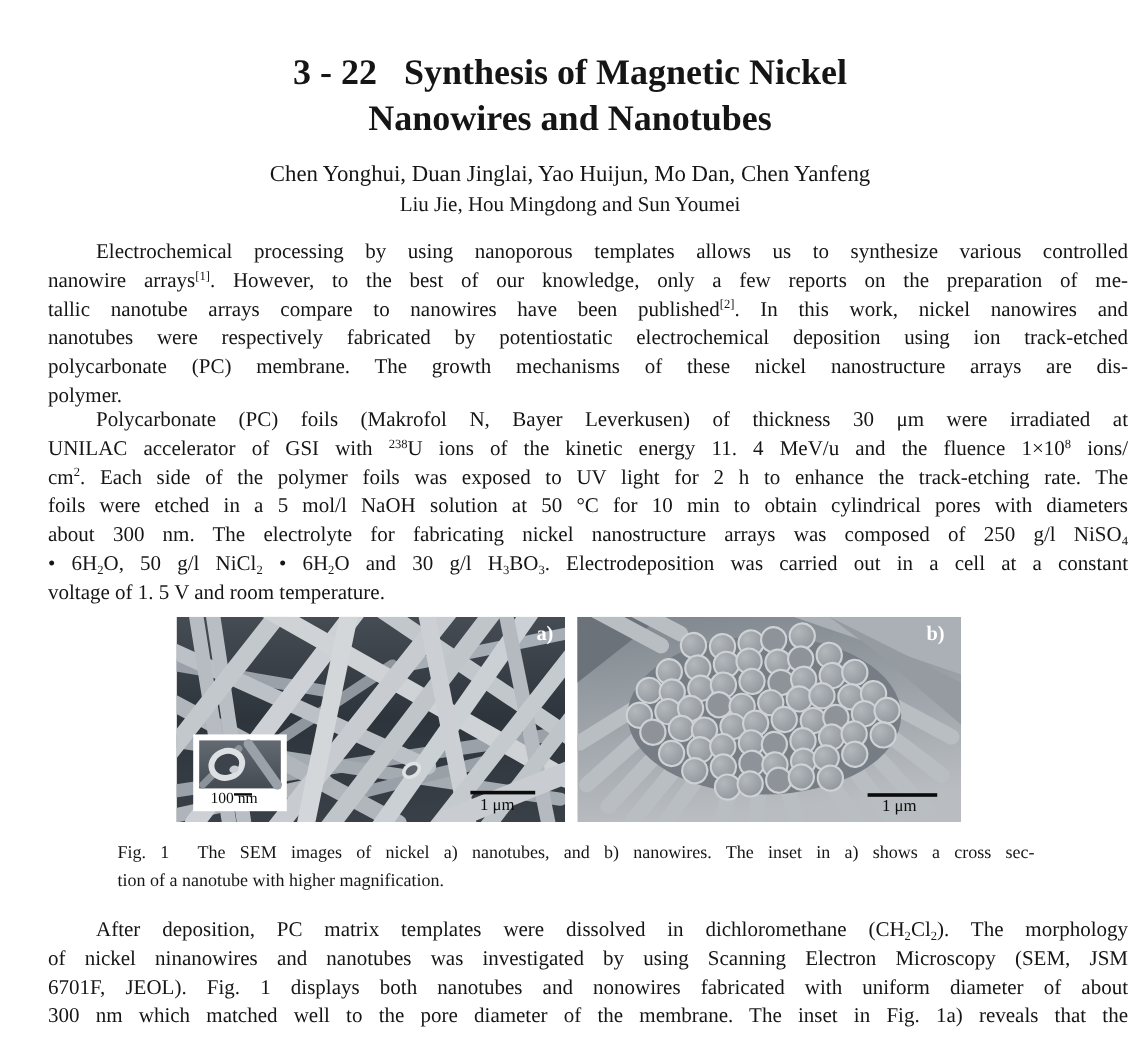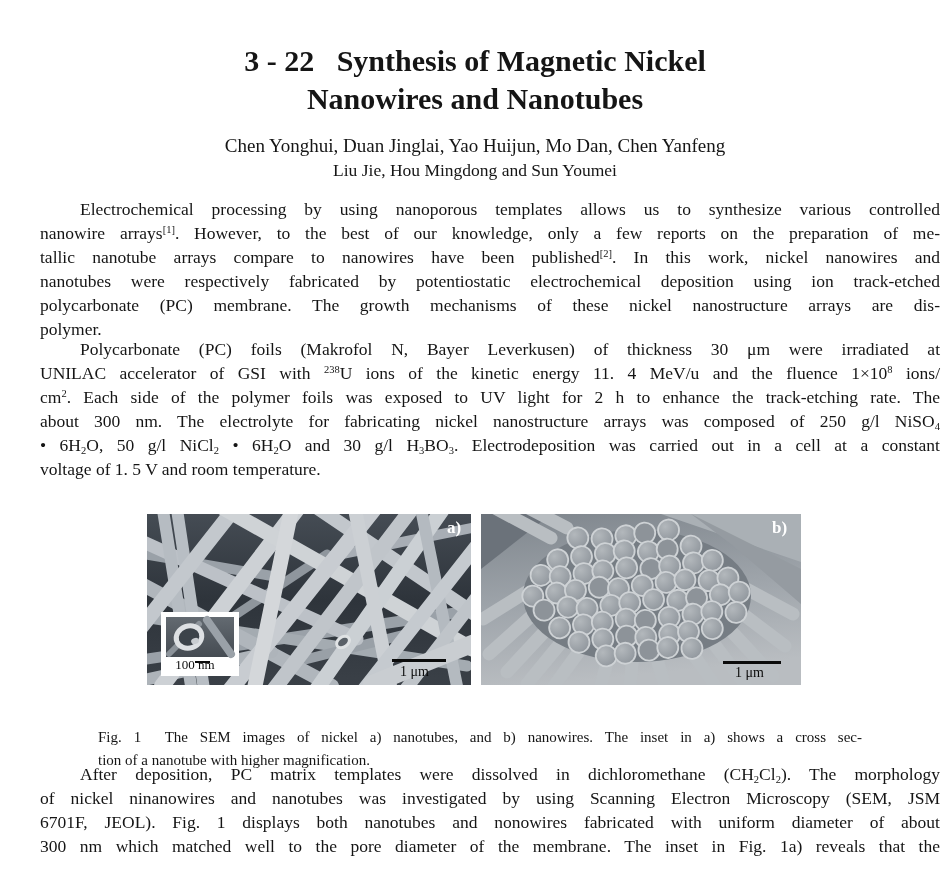--- a/index.html
+++ b/index.html
@@ -34,21 +34,21 @@
   .sbar{position:absolute;background:#0b0b0b;height:3px;}
   #panelA .sbar{left:245px;top:145px;width:54px;}
   #panelB .sbar{left:242px;top:147px;width:58px;}
   .stext{position:absolute;font-size:14px;color:#0b0b0b;line-height:16px;}
   #panelA .stext{left:253px;top:150px;}
   #panelB .stext{left:254px;top:151px;}
   .inset-text{position:absolute;left:14px;top:142px;width:68px;text-align:center;font-size:13px;color:#0b0b0b;line-height:17px;}
   .inset-bar{position:absolute;left:48px;top:147px;width:15px;height:2px;background:#0b0b0b;}
   #caption{position:absolute;left:98px;top:700px;width:764px;font-size:15px;}
   .cline{height:23px;line-height:23px;}
-  .cjust{text-align:justify;text-align-last:justify;margin-top:26px;}
+  .cjust{text-align:justify;text-align-last:justify;}
 </style>
 </head>
 <body>
 
 <div id="page">
 
   <div id="title1" class="center">3 - 22&nbsp;&nbsp; Synthesis of Magnetic Nickel</div>
   <div id="title2" class="center">Nanowires and Nanotubes</div>
   <div id="authors1" class="center">Chen Yonghui, Duan Jinglai, Yao Huijun, Mo Dan, Chen Yanfeng</div>
   <div id="authors2" class="center">Liu Jie, Hou Mingdong and Sun Youmei</div>
@@ -59,20 +59,21 @@
     <div class="pline">tallic nanotube arrays compare to nanowires have been published<sup>[2]</sup>. In this work, nickel nanowires and</div>
     <div class="pline">nanotubes were respectively fabricated by potentiostatic electrochemical deposition using ion track-etched</div>
     <div class="pline">polycarbonate (PC) membrane. The growth mechanisms of these nickel nanostructure arrays are dis-</div>
     <div class="pline plast">polymer.</div>
   </div>
 
   <div id="p2" class="para">
     <div class="pline indent">Polycarbonate (PC) foils (Makrofol N, Bayer Leverkusen) of thickness 30 μm were irradiated at</div>
     <div class="pline">UNILAC accelerator of GSI with <sup>238</sup>U ions of the kinetic energy 11. 4 MeV/u and the fluence 1×10<sup>8</sup> ions/</div>
     <div class="pline">cm<sup>2</sup>. Each side of the polymer foils was exposed to UV light for 2 h to enhance the track-etching rate. The</div>
+    <div class="pline">foils were etched in a 5 mol/l NaOH solution at 50 °C for 10 min to obtain cylindrical pores with diameters</div>
     <div class="pline">about 300 nm. The electrolyte for fabricating nickel nanostructure arrays was composed of 250 g/l NiSO<sub>4</sub></div>
     <div class="pline">• 6H<sub>2</sub>O, 50 g/l NiCl<sub>2</sub> • 6H<sub>2</sub>O and 30 g/l H<sub>3</sub>BO<sub>3</sub>. Electrodeposition was carried out in a cell at a constant</div>
     <div class="pline plast">voltage of 1. 5 V and room temperature.</div>
   </div>
 
   <div id="figure">
 
     <div id="panelA" class="panel">
       <svg width="324" height="171" viewBox="0 0 324 171">
         <defs>

